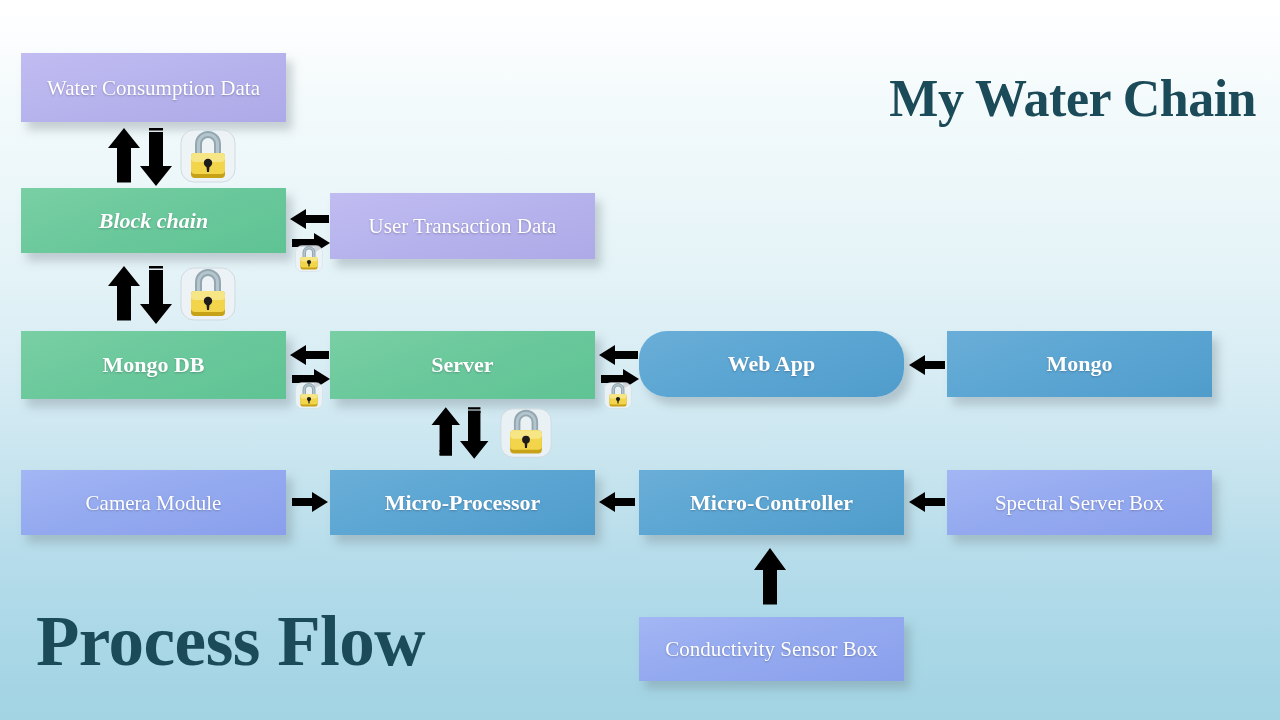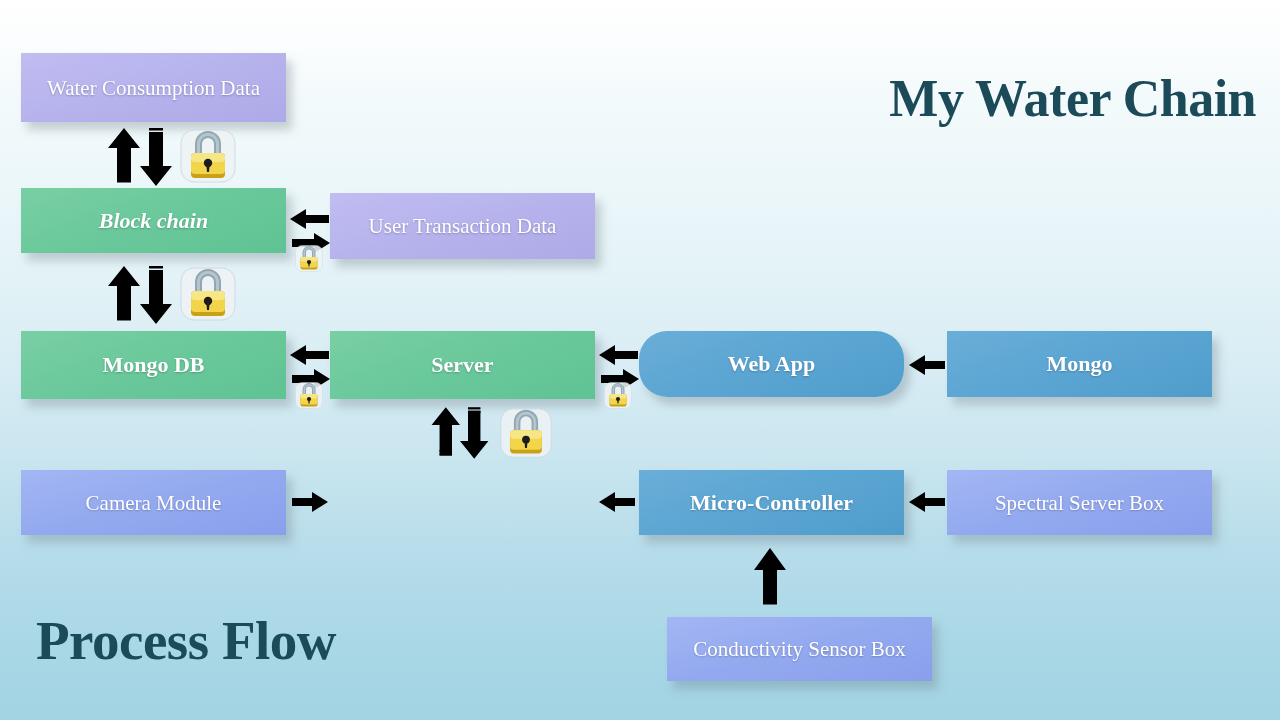--- a/index.html
+++ b/index.html
@@ -43,21 +43,21 @@
   }
   #title-main {
     right: 24px;
     top: 56px;
     font-size: 52px;
     line-height: 86px;
   }
   #title-sub {
     left: 36px;
     top: 598px;
-    font-size: 55px;
+    font-size: 71px;
     line-height: 86px;
   }
 
   
   .node {
     position: absolute;
     box-sizing: border-box;
     display: flex;
     align-items: center;
     justify-content: center;
@@ -281,20 +281,21 @@
       <rect x="13" y="25" width="34" height="25" rx="4" ry="4" fill="#c8a216"></rect>
       <rect x="13" y="25" width="34" height="21" rx="4" ry="4" fill="#f2d54a"></rect>
       <rect x="13" y="25" width="34" height="9" rx="4" ry="4" fill="#f7e686"></rect>
       <circle cx="30" cy="35" r="4.2" fill="#1c1c1c"></circle>
       <polygon points="28.2,35 31.8,35 31,44 29,44" fill="#1c1c1c"></polygon>
     </svg>
   </div>
 
   <div class="node fill-peri" style="left:21px; top:470px; width:265px; height:65px;">Camera Module</div>
 
+  <div class="node bold fill-blue" style="left:330px; top:470px; width:265px; height:65px;">Micro-Processor</div>
 
   <div class="node bold fill-blue" style="left:639px; top:470px; width:265px; height:65px;">Micro-Controller</div>
 
   <div class="node fill-peri" style="left:947px; top:470px; width:265px; height:65px;">Spectral Server  Box</div>
 
   <div class="arrow" style="left:290px; top:490px;">
     <svg width="40" height="24" viewBox="0 0 40 24" aria-hidden="true">
       <g fill="#000000">
         <polygon points="38,12 22,2 22,8 4,8 4,16 22,16 22,22"></polygon>
         <rect x="2" y="8" width="2" height="8"></rect>
@@ -326,15 +327,15 @@
   <div class="arrow" style="left:752px; top:546px;">
     <svg width="36" height="62" viewBox="0 0 36 62" aria-hidden="true">
       <g fill="#000000">
         <polygon points="18,2 34,24 25,24 25,58 11,58 11,24 2,24"></polygon>
         <rect x="11" y="52" width="14" height="2.5"></rect>
         <rect x="11" y="56" width="14" height="2.5"></rect>
       </g>
     </svg>
   </div>
 
-  <div class="node fill-peri" style="left:639px; top:617px; width:265px; height:64px;margin-left:28px;">Conductivity  Sensor Box</div>
+  <div class="node fill-peri" style="left:639px; top:617px; width:265px; height:64px;">Conductivity  Sensor Box</div>
 
 </div>
 
 </body></html>

